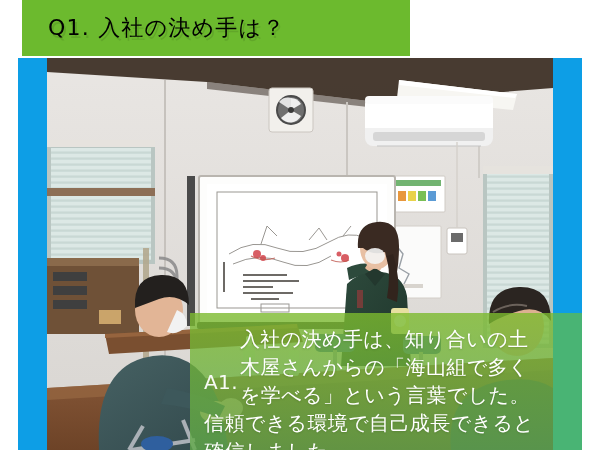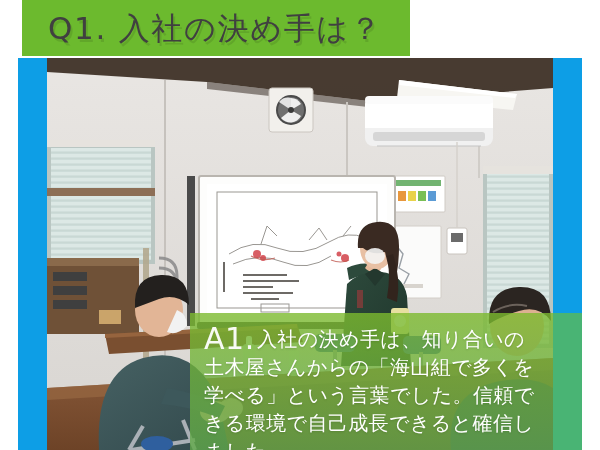--- a/index.html
+++ b/index.html
@@ -38,22 +38,22 @@
 
   
   .qbanner{
     position:absolute;left:22px;top:0;width:388px;height:56px;
     background:#6cba2e;
     display:flex;align-items:center;
   }
   .qbanner-text{
     position:relative;
     margin-left:26px;
-    color:#404040;
-    font-size:31px;
+    color:#000000;
+    font-size:22px;
     line-height:1;
     letter-spacing:.055em;
     white-space:nowrap;
     text-shadow:2px 3px 0 rgba(0,0,0,.10);
   }
 
   
   .aoverlay{
     position:absolute;left:190px;top:313px;width:363px;height:137px;
     background:linear-gradient(180deg,
@@ -63,25 +63,26 @@
     overflow:hidden;
   }
   .arow{
     position:absolute;left:0;top:0;right:0;bottom:0;
     padding:12px 16px 0 14px;
     box-sizing:border-box;
   }
   .alabel{
     float:left;
     color:#ffffff;
-    font-size:30px;
+    font-size:20px;
     line-height:28px;
     letter-spacing:.02em;
     margin-right:2px;
     opacity:.95;
+    margin-top:43px;
   }
   .atext{
     color:#ffffff;
     font-size:20px;
     line-height:28px;
     letter-spacing:.02em;
     text-shadow:0 1px 2px rgba(40,70,20,.22);
   }
 </style>
 </head>

